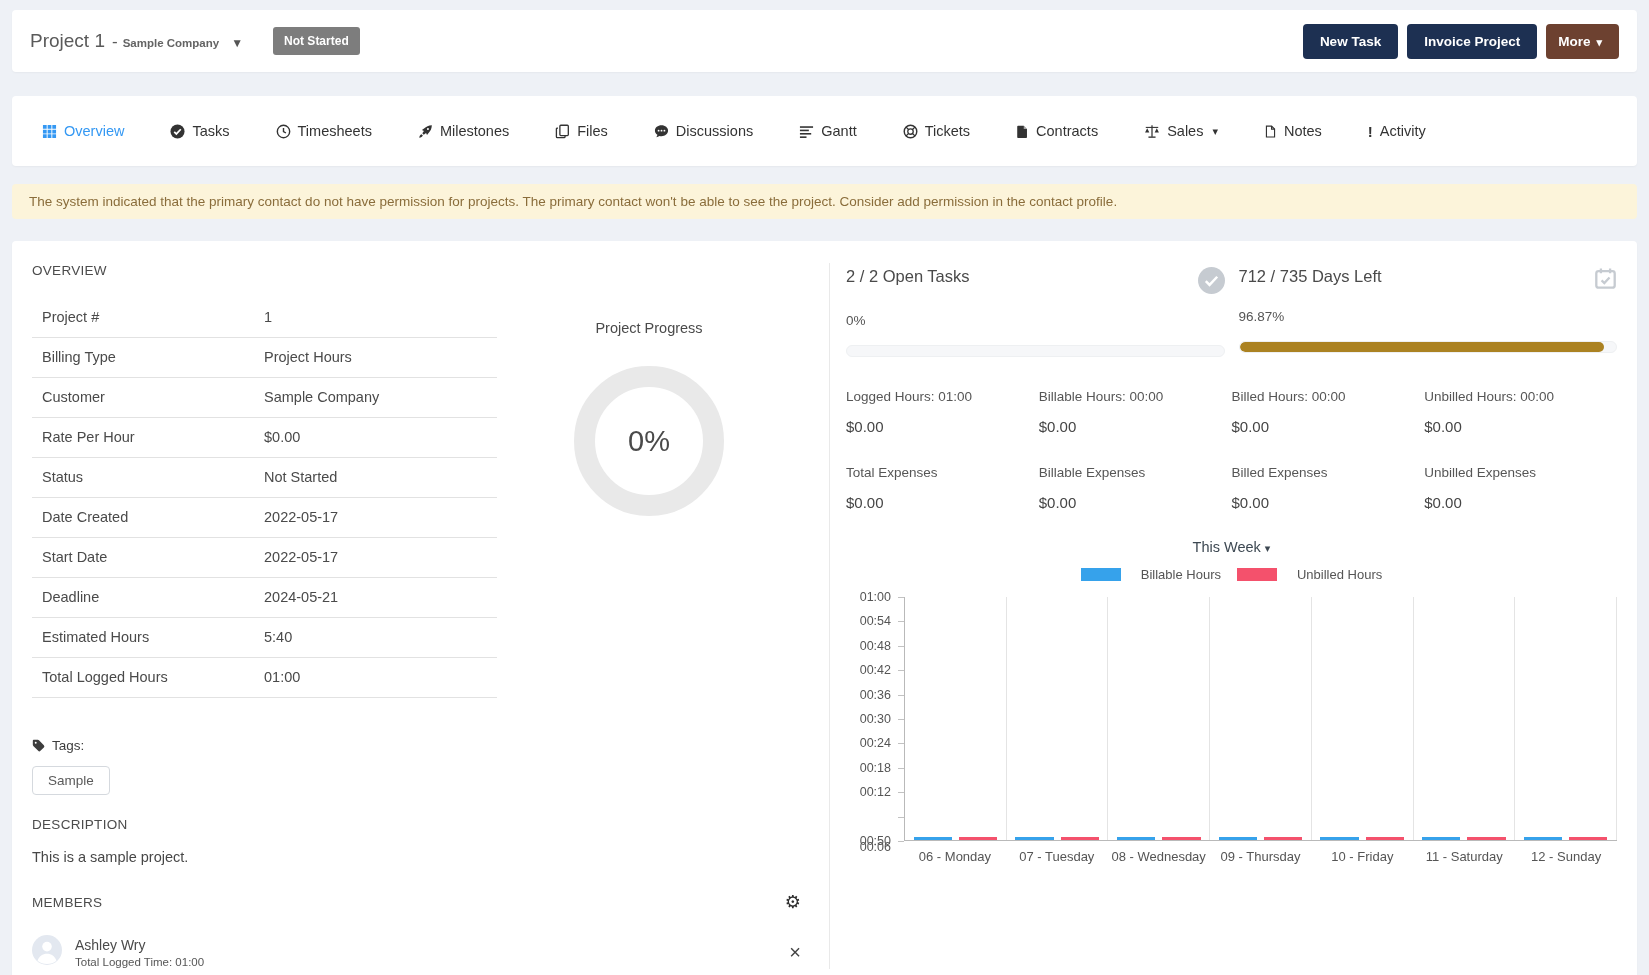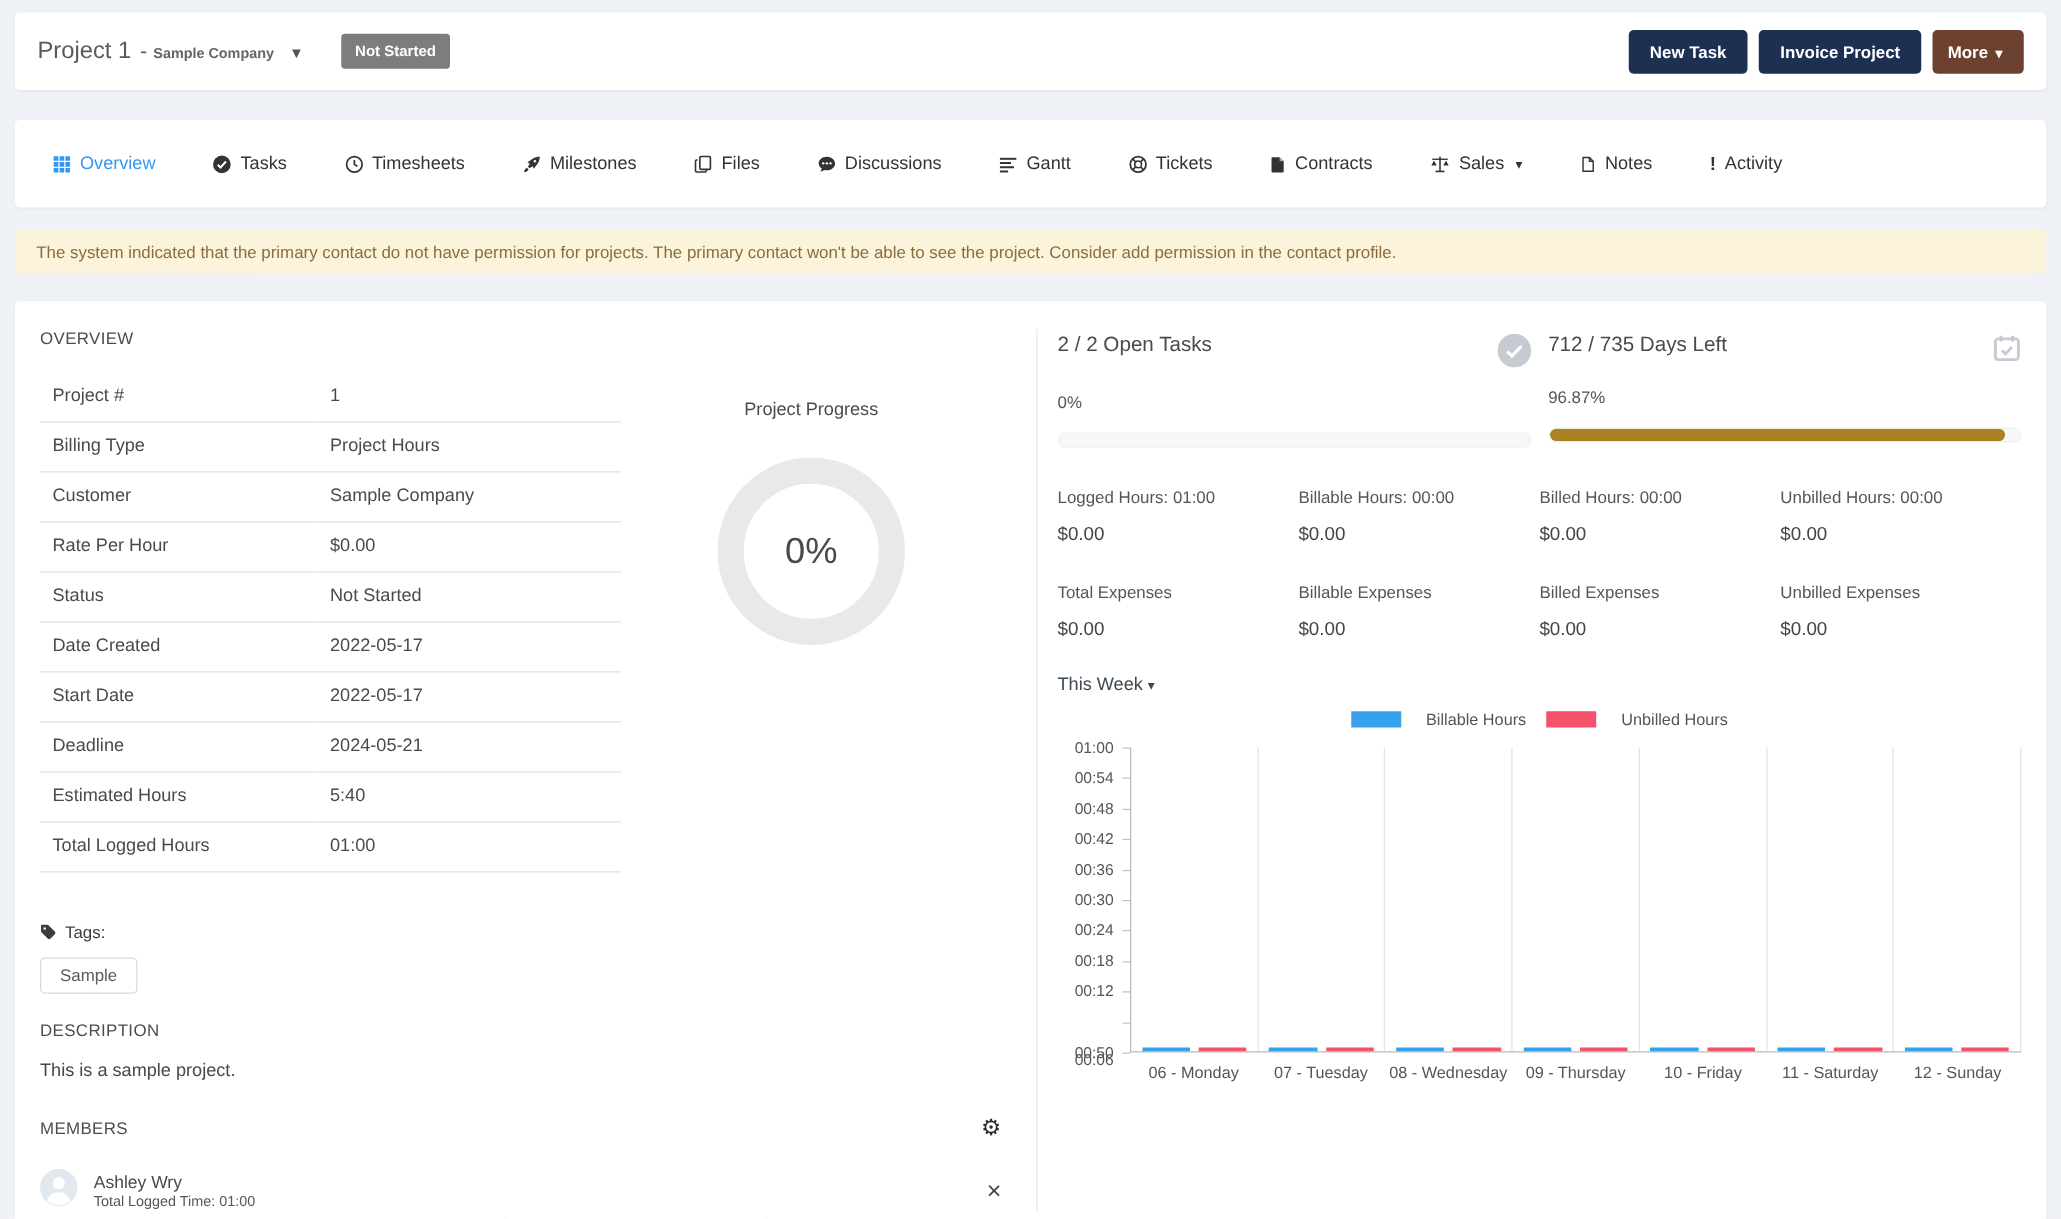--- a/index.html
+++ b/index.html
@@ -81,21 +81,21 @@
   .stat-pct{margin-top:15px; font-size:13.5px; color:#555;}
   .progress{margin-top:17px; height:12px; border-radius:8px; background:#f6f7f9;
     border:1px solid #eef0f2; overflow:hidden;}
   .progress .fill{height:100%; border-radius:8px; background:var(--gold);}
   .icon-gray{color:#c6cbd1;}
 
   .stats-grid{display:grid; grid-template-columns:repeat(4,1fr); margin-top:32px; row-gap:30px;}
   .cell .lbl{font-size:13.5px; color:#565656;}
   .cell .val{font-size:15px; color:#454545; margin-top:14px;}
 
-  .week-row{margin-top:28px; text-align:left; font-size:14.5px; color:#3d4852; }
+  .week-row{margin-top:28px; text-align:center; font-size:14.5px; color:#3d4852; }
   .week-link{cursor:pointer;}
   .week-link .caret{font-size:11px; margin-left:4px;}
 
   .chart{margin-top:12px;}
   .legend{display:flex; justify-content:center; align-items:center; gap:16px; font-size:13px; color:#555;}
   .legend-item{display:flex; align-items:center; gap:20px; cursor:pointer;}
   .legend .sw{width:40px; height:13px; display:inline-block;}
   .plot-row{display:flex; margin-top:15px;}
   .y-axis{width:58px; position:relative; height:244px;}
   .ylabel{position:absolute; right:13px; transform:translateY(-50%); font-size:12.5px; color:#555;}

